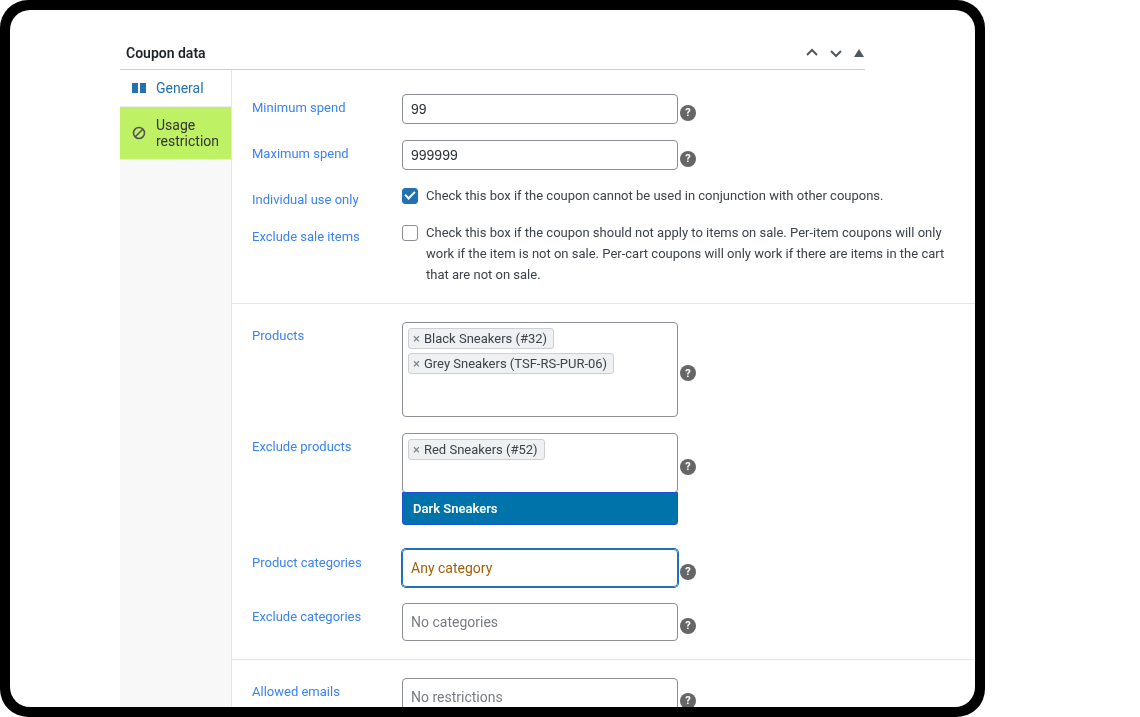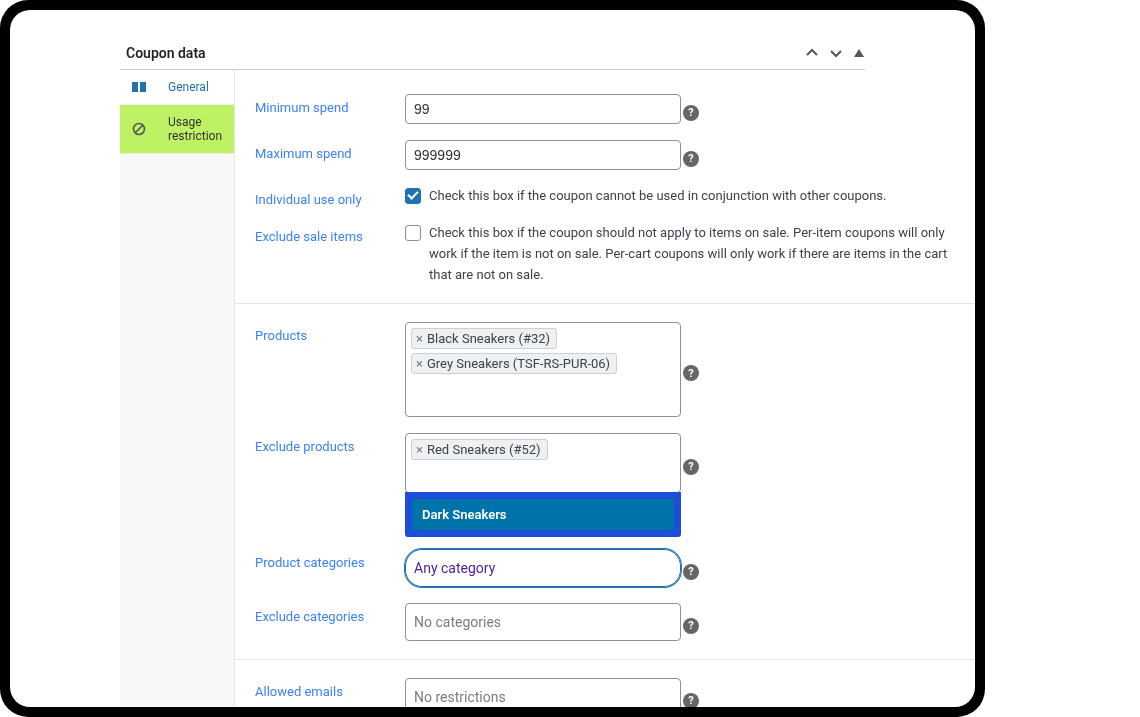--- a/index.html
+++ b/index.html
@@ -66,21 +66,21 @@
     border-bottom: 1px solid #eee;
     background: #fff;
   }
   .tab.active {
     background: #bef264;
     color: #333;
     font-weight: 400;
   }
   .tab .icon { width: 14px; height: 14px; display: flex; align-items: center; justify-content: center; }
   .tab.active .icon svg { fill: #555; stroke: #555; }
-  .tab-label { font-size: 12px; margin-left: 12px; }
+  .tab-label { font-size: 14px; }
   .content {
     flex: 1;
     padding: 16px 0 0 0;
   }
   .row {
     display: flex;
     align-items: flex-start;
     padding: 8px 20px;
   }
   .section-divider {
@@ -182,21 +182,21 @@
   .tag-x {
     color: #787c82;
     font-size: 13px;
     cursor: pointer;
     line-height: 1;
   }
   .dropdown {
     position: absolute;
     width: 276px;
     background: #fff;
-    border: 7px solid #1d4ed8;
+    border: 1px solid #1d4ed8;
     border-radius: 0 0 3px 3px;
     z-index: 10;
     margin-top: -1px;
   }
   .dropdown-item {
     padding: 8px 10px;
     color: #fff;
     background: #0073aa;
     font-weight: 600;
   }
@@ -208,22 +208,21 @@
     border-radius: 4px;
     padding: 0 8px;
     font-size: 14px;
     color: #787c82;
     display: flex;
     align-items: center;
   }
   .placeholder-input.focus {
     border-color: #2271b1;
     box-shadow: 0 0 0 1px #2271b1;
-    color: #4c1d95;
-    border-radius: 17px;
+    color: #a16207;
   }
 </style>
 </head>
 <body>
 
 <div class="device-frame">
 <div class="screen">
 
   <div class="panel-header">
     <div class="panel-title">Coupon data</div>

